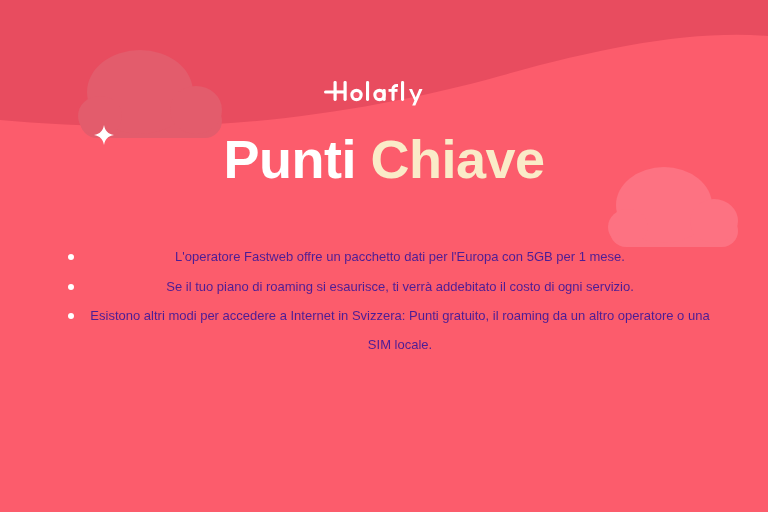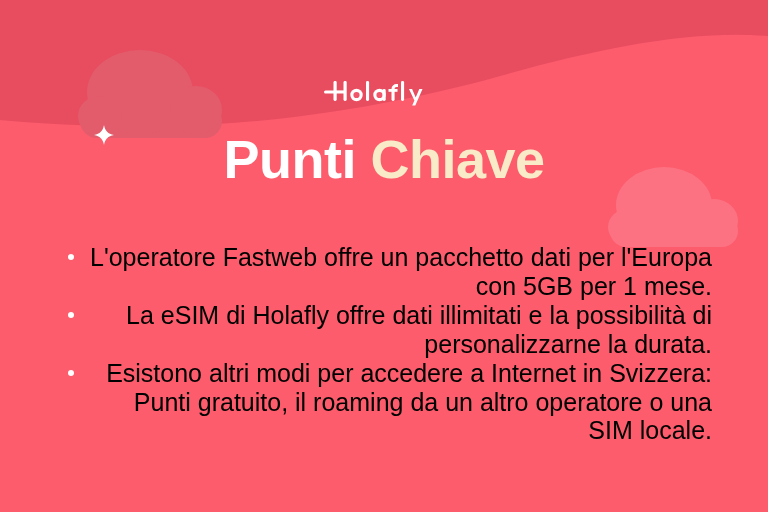--- a/index.html
+++ b/index.html
@@ -60,25 +60,25 @@
   .t-cream { color:#FAEBC8; }
 
   #bullet-list {
     position:absolute;
     top:243px; left:62px; right:56px;
     list-style:none;
   }
   .bullet-item {
     position:relative;
     padding-left:26px;
-    color:#000000;
-    font-size:25px;
+    color:#4c1d95;
+    font-size:13px;
     line-height:28.5px;
     margin-bottom:1px;
-    text-align:right;
+    text-align:center;
   }
   .bullet-dot {
     position:absolute;
     left:6px; top:11px;
     width:6px; height:6px;
     border-radius:50%;
     background:#FFFFFF;
   }
 </style>
 </head>
@@ -149,21 +149,21 @@
       <span class="t-white">Punti</span><span class="t-white"> </span><span class="t-cream">Chiave</span>
     </h1>
 
     <ul id="bullet-list">
       <li class="bullet-item">
         <span class="bullet-dot"></span>
         <span>L'operatore Fastweb offre un pacchetto dati per l'Europa con 5GB per 1 mese.</span>
       </li>
       <li class="bullet-item">
         <span class="bullet-dot"></span>
-        <span>La eSIM di Holafly offre dati illimitati e la possibilità di personalizzarne la durata.</span>
+        <span>Se il tuo piano di roaming si esaurisce, ti verrà addebitato il costo di ogni servizio.</span>
       </li>
       <li class="bullet-item">
         <span class="bullet-dot"></span>
         <span>Esistono altri modi per accedere a Internet in Svizzera: Punti gratuito, il roaming da un altro operatore o una SIM locale.</span>
       </li>
     </ul>
 
   </div>
 </div>
 

